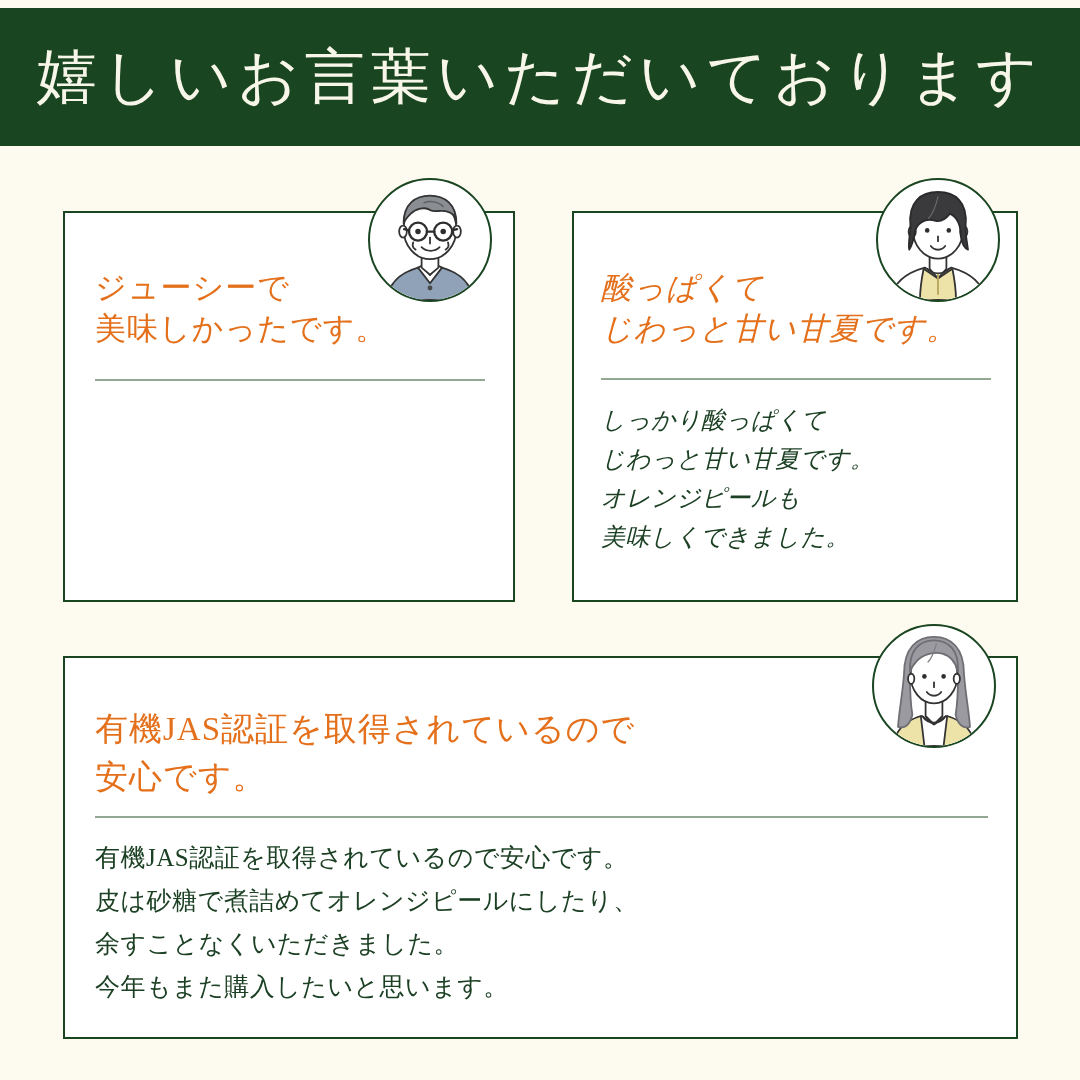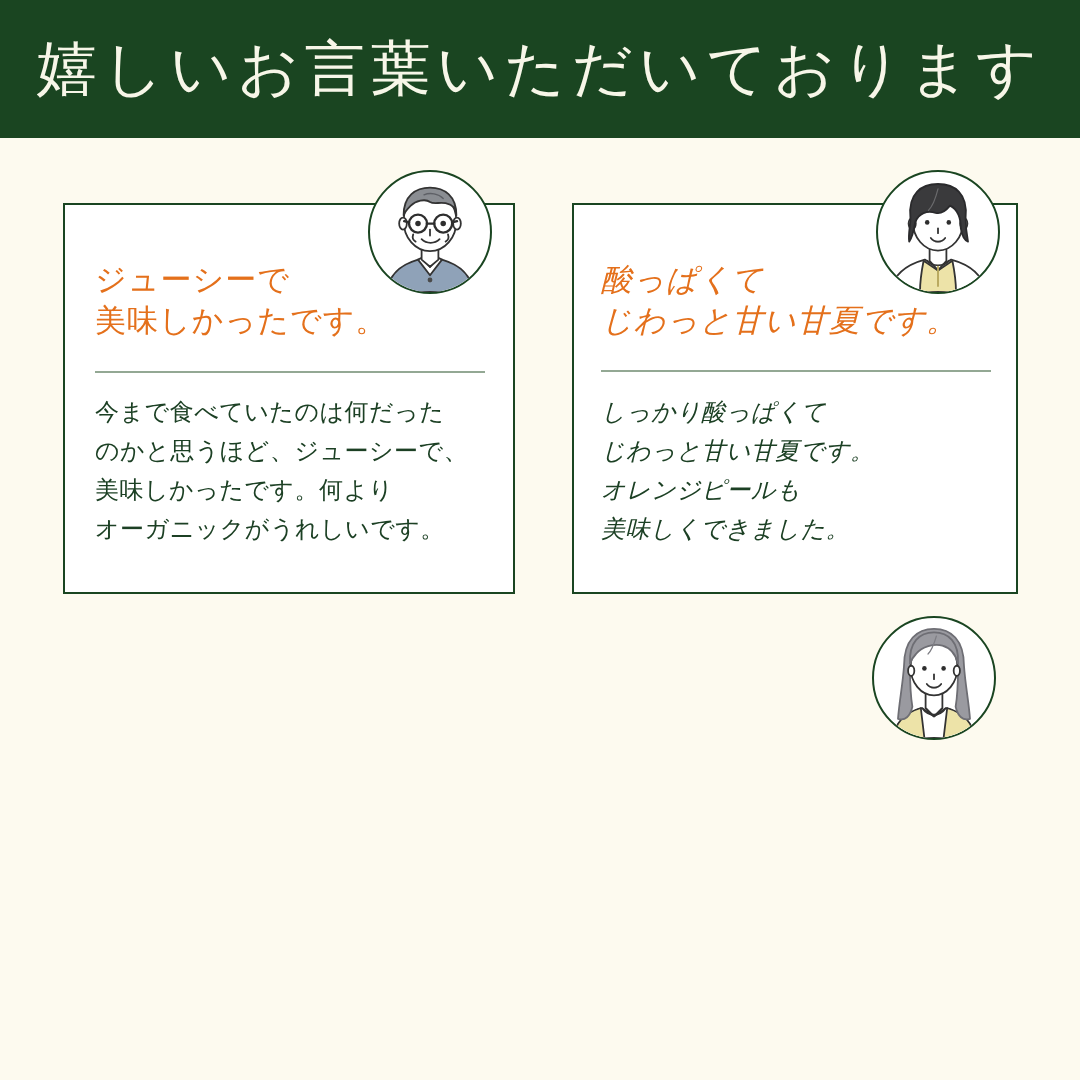--- a/index.html
+++ b/index.html
@@ -3,21 +3,21 @@
 <meta charset="utf-8">
 <style>
   html,body{margin:0;padding:0;}
   body{
     width:1080px;height:1080px;
     background:#FDFAEF;
     font-family:"Liberation Serif","DejaVu Serif",serif;
     overflow:hidden;
     position:relative;
   }
-  #stage{position:absolute;left:0;top:0;width:1080px;height:932px;}
+  #stage{position:absolute;left:0;top:8px;width:1080px;height:932px;}
 
   
   .header-band{
     position:absolute;left:0;top:0;width:1080px;height:138px;
     background:#1A4521;
     display:flex;align-items:center;justify-content:center;
   }
   .header-title{
     color:#F7F6E8;
     font-size:60px;
@@ -96,39 +96,46 @@
 
   <div class="header-band">
     <div class="header-title">嬉しいお言葉いただいております</div>
   </div>
 
   <div class="card" id="card-1">
     <div class="card-inner">
       <div class="headline">ジューシーで
 美味しかったです。</div>
       <div class="divider"></div>
-      <div class="body-text">今まで食べていたのは何だった
-のかと思うほど、ジューシーで、
-美味しかったです。何より
-オーガニックがうれしいです。</div>
     </div>
   </div>
 
   <div class="card" id="card-2">
     <div class="card-inner">
       <div class="headline">酸っぱくて
 じわっと甘い甘夏です。</div>
       <div class="divider"></div>
       <div class="body-text">しっかり酸っぱくて
 じわっと甘い甘夏です。
 オレンジピールも
 美味しくできました。</div>
     </div>
   </div>
 
+  <div class="card" id="card-3">
+    <div class="card-inner">
+      <div class="headline">有機JAS認証を取得されているので
+安心です。</div>
+      <div class="divider"></div>
+      <div class="body-text">有機JAS認証を取得されているので安心です。
+皮は砂糖で煮詰めてオレンジピールにしたり、
+余すことなくいただきました。
+今年もまた購入したいと思います。</div>
+    </div>
+  </div>
 
   <div class="avatar" id="avatar-1">
     <svg viewBox="0 0 100 100" xmlns="http://www.w3.org/2000/svg">
       <g stroke="#333" stroke-width="1.5" stroke-linecap="round" stroke-linejoin="round" fill="none">
 
         <path d="M14 100 C16 82 30 76 40 73 L50 79 L60 73 C70 76 84 82 86 100 Z" fill="#8FA2B8"></path>
 
         <path d="M40 73 L50 86 L60 73 L56 71 L50 79 L44 71 Z" fill="#FFFFFF"></path>
         <path d="M44 71 L50 79 L56 71" fill="#FFFFFF"></path>
 

